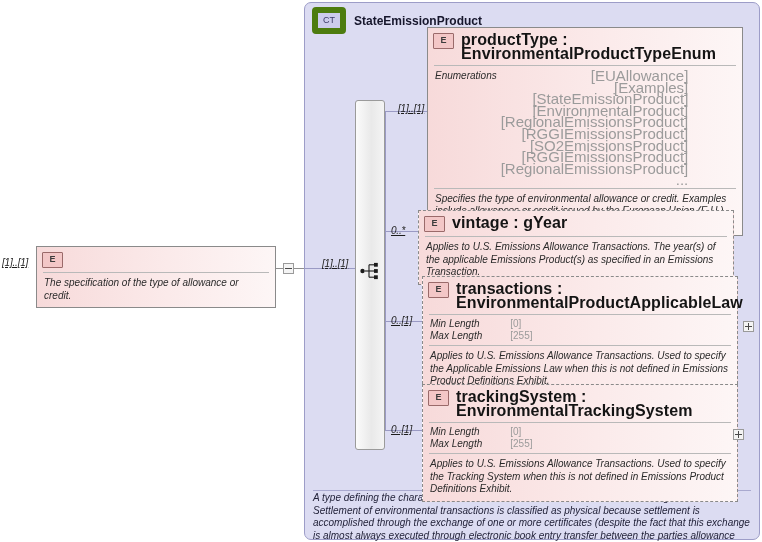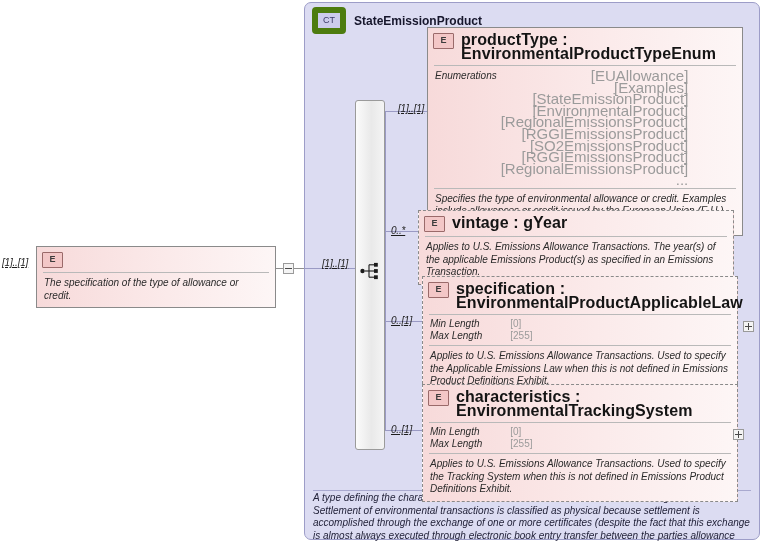--- a/index.html
+++ b/index.html
@@ -312,21 +312,21 @@
   </div>
   <div class="rule"></div>
   <div class="desc">Applies to U.S. Emissions Allowance Transactions. The year(s) of the applicable Emissions Product(s) as specified in an Emissions Transaction.</div>
 </div>
 
 <div class="card" style="left:391px; top:315px;">0..[1]</div>
 
 <div class="node dashed" id="applicablelaw-node">
   <div class="node-title title-wrap">
     <span class="badge">E</span>
-    <span class="label">specification : EnvironmentalProductApplicableLaw</span>
+    <span class="label">transactions : EnvironmentalProductApplicableLaw</span>
   </div>
   <div class="rule"></div>
   <div class="facets">
     <span class="facet-names">
       <span>Min Length</span><br>
       <span>Max Length</span>
     </span>
     <span class="facet-vals">
       <span>[0]</span><br>
       <span>[255]</span>
@@ -335,21 +335,21 @@
   <div class="rule"></div>
   <div class="desc">Applies to U.S. Emissions Allowance Transactions. Used to specify the Applicable Emissions Law when this is not defined in Emissions Product Definitions Exhibit.</div>
 </div>
 <div class="expander plus" style="left:743px; top:321px;"></div>
 
 <div class="card" style="left:391px; top:424px;">0..[1]</div>
 
 <div class="node dashed" id="trackingsystem-node">
   <div class="node-title">
     <span class="badge">E</span>
-    <span class="label">characteristics : EnvironmentalTrackingSystem</span>
+    <span class="label">trackingSystem : EnvironmentalTrackingSystem</span>
   </div>
   <div class="rule"></div>
   <div class="facets">
     <span class="facet-names">
       <span>Min Length</span><br>
       <span>Max Length</span>
     </span>
     <span class="facet-vals">
       <span>[0]</span><br>
       <span>[255]</span>

